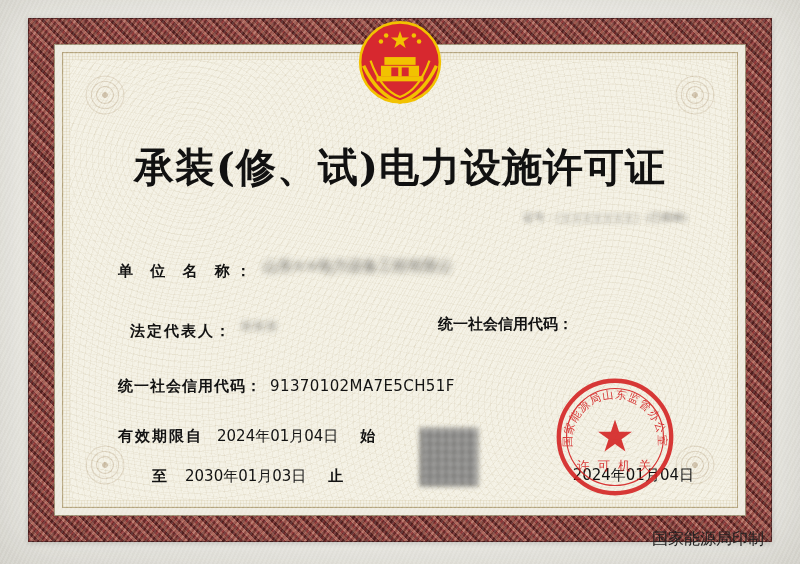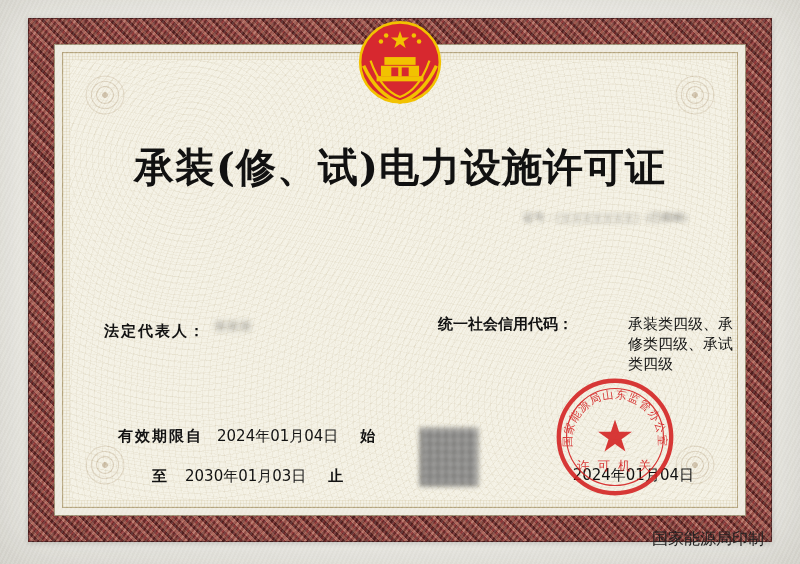--- a/index.html
+++ b/index.html
@@ -188,21 +188,21 @@
   
   #r-unit      { left: 30px;  top: 178px; }
   #r-unit .lbl { letter-spacing: 6px; }
   #r-unit .val { display: inline-block; width: 190px; margin-left: 6px; overflow: hidden; }
 
   #r-addr      { left: 350px; top: 178px; width: 280px; }
   #r-addr .lbl { letter-spacing: 2px; }
   #r-addr .val { display: inline-block; width: 196px; vertical-align: top; margin-left: 4px; }
 
   
-  #r-legal      { left: 16px; top: 238px; }
+  #r-legal      { left: 42px; top: 238px; }
   #r-legal .lbl { letter-spacing: 2px; }
   #r-legal .val { display: inline-block; width: 120px; margin-left: 8px; overflow: hidden; }
 
   #r-cat        { left: 350px; top: 236px; width: 300px; }
   #r-cat .lbl   { float: left; font-weight: bold; }
   #r-cat .cattext { display: block; margin-left: 190px; }
 
   
   #r-code      { left: 30px; top: 298px; }
   #r-code .lbl { letter-spacing: 1px; }
@@ -307,31 +307,36 @@
       <circle cx="76" cy="27" r="2.6" fill="#f2c200"></circle>
       <circle cx="82" cy="34" r="2.6" fill="#f2c200"></circle>
     </svg>
 
     <div id="content">
 
       <div id="title">承装(修、试)电力设施许可证</div>
 
       <div id="serial">证号：□□□□□□□□（已模糊）</div>
 
+      <div class="row" id="r-unit">
+        <span class="lbl">单 位 名 称：</span><span class="val redacted">山东××电力设备工程有限公司</span>
+      </div>
 
 
       <div class="row" id="r-legal">
         <span class="lbl">法定代表人：</span><span class="val redacted">×××</span>
       </div>
 
       <div class="row" id="r-cat">
         <span class="lbl">统一社会信用代码：</span>
-        <span class="cattext">承装类四级、承修类四级、承试类四级</span>
-      </div>
-
+      </div>
+
+      <div class="row" id="r-code">
+        <span class="lbl">统一社会信用代码：</span><span class="val">91370102MA7E5CH51F</span>
+      </div>
 
       <div class="row" id="r-from">
         <span class="lbl">有效期限自</span><span class="val">2024年01月04日</span><span class="suffix">始</span>
       </div>
 
       <div class="row" id="r-to">
         <span class="lbl">至</span><span class="val">2030年01月03日</span><span class="suffix">止</span>
       </div>
 
       <div id="qr"></div>

